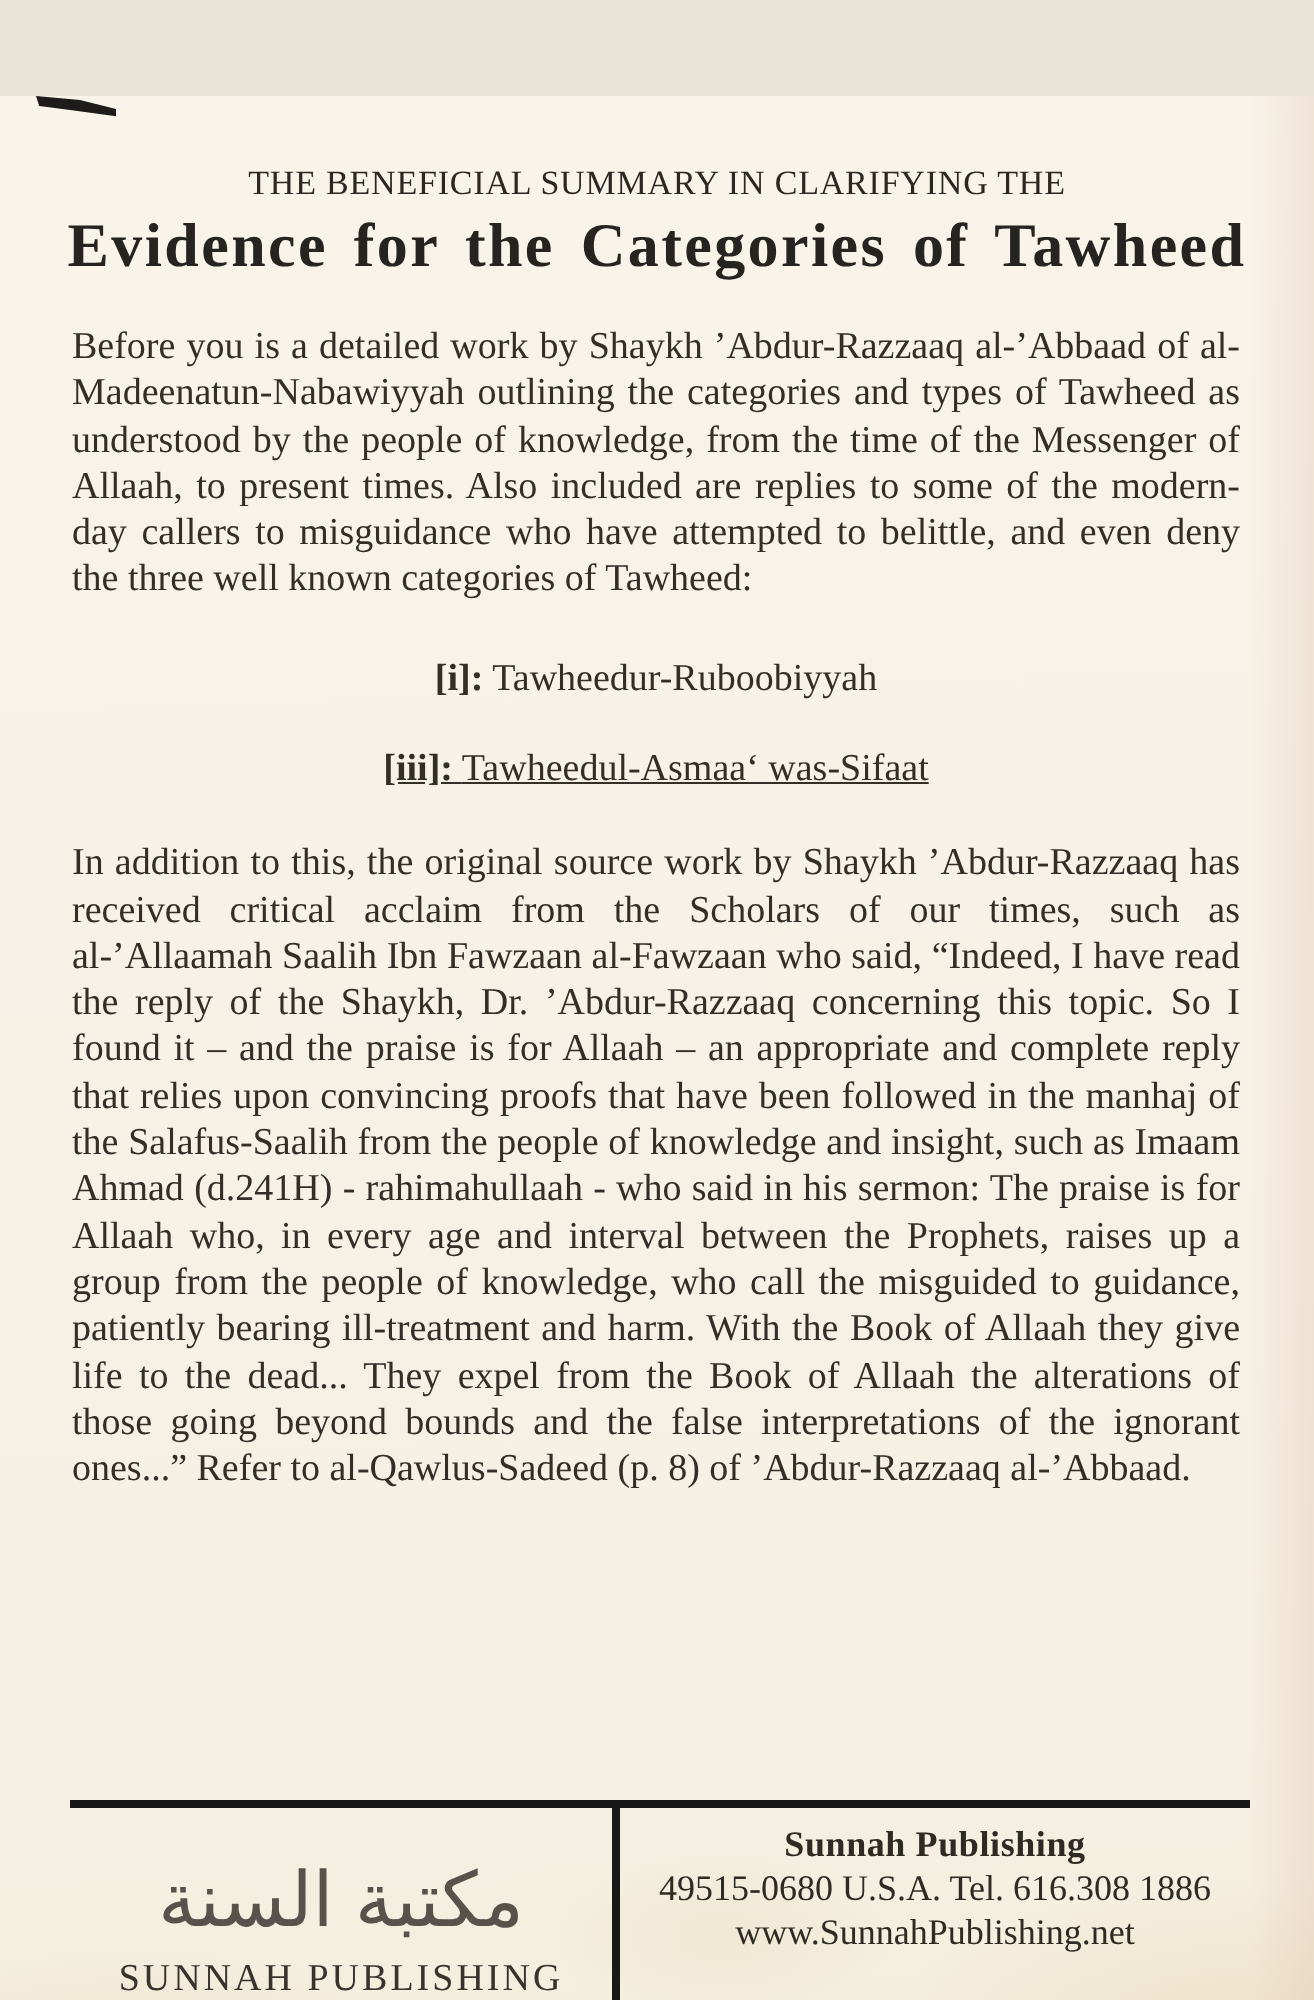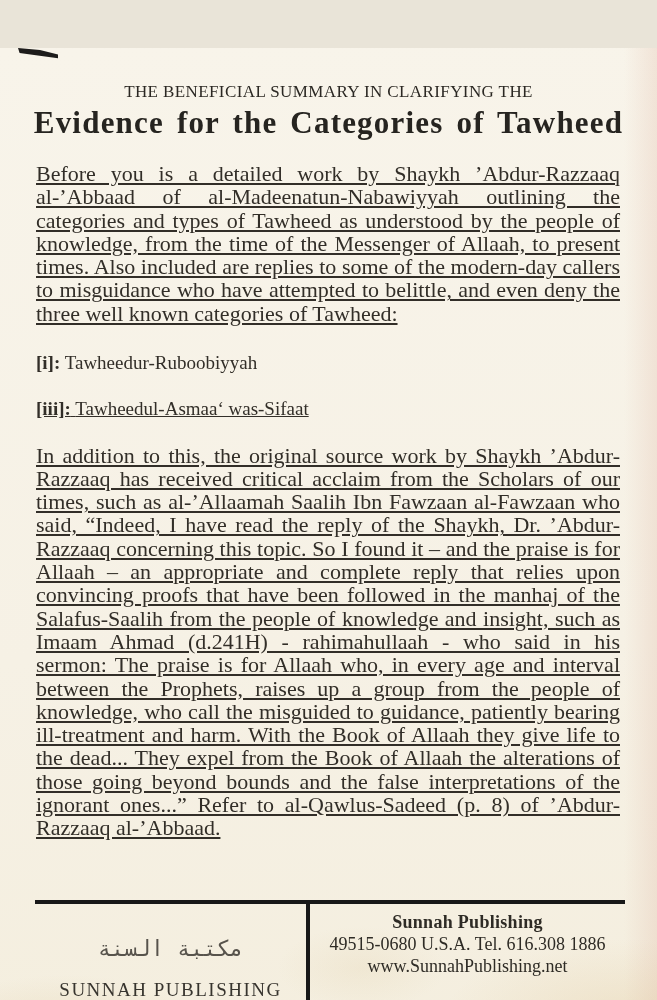--- a/index.html
+++ b/index.html
@@ -40,37 +40,37 @@
     font-size: 31px;
     font-weight: bold;
     letter-spacing: 1.2px;
     word-spacing: 4px;
     color: #262420;
     line-height: 36px;
   }
   main { padding: 0 37px 0 36px; }
   .body-par {
     margin: 0;
-    font-size: 22px;
+    font-size: 19px;
     line-height: 23.3px;
     text-align: justify;
     color: #322e28;
-    text-decoration: underline;
   }
   .intro { margin-top: 21px; }
   .cat-list {
     list-style: none;
     margin: 26px 0 0 0;
     padding: 0;
   }
   .cat-item {
     font-size: 19px;
     line-height: 23px;
     margin-bottom: 22.5px;
     color: #322e28;
+    text-align: center;
   }
   .cat-item:last-child { margin-bottom: 0; text-decoration: underline; }
   .cat-marker { font-weight: bold; }
   .acclaim { margin-top: 24px; }
   footer {
     position: absolute;
     left: 0; top: 852px;
     width: 657px;
   }
   .rule {
@@ -86,22 +86,22 @@
   }
   .footer-left {
     width: 271px;
     display: flex;
     flex-direction: column;
     align-items: center;
     justify-content: center;
     padding-top: 10px;
   }
   .logo-arabic {
-    font-family: Liberation Mono, monospace;
-    font-size: 22px;
+    font-family: Liberation Sans, sans-serif;
+    font-size: 38px;
     line-height: 44px;
     color: #57534c;
     direction: rtl;
   }
   .logo-caption {
     margin-top: 6px;
     font-size: 19px;
     letter-spacing: 1.5px;
     color: #37342e;
   }

